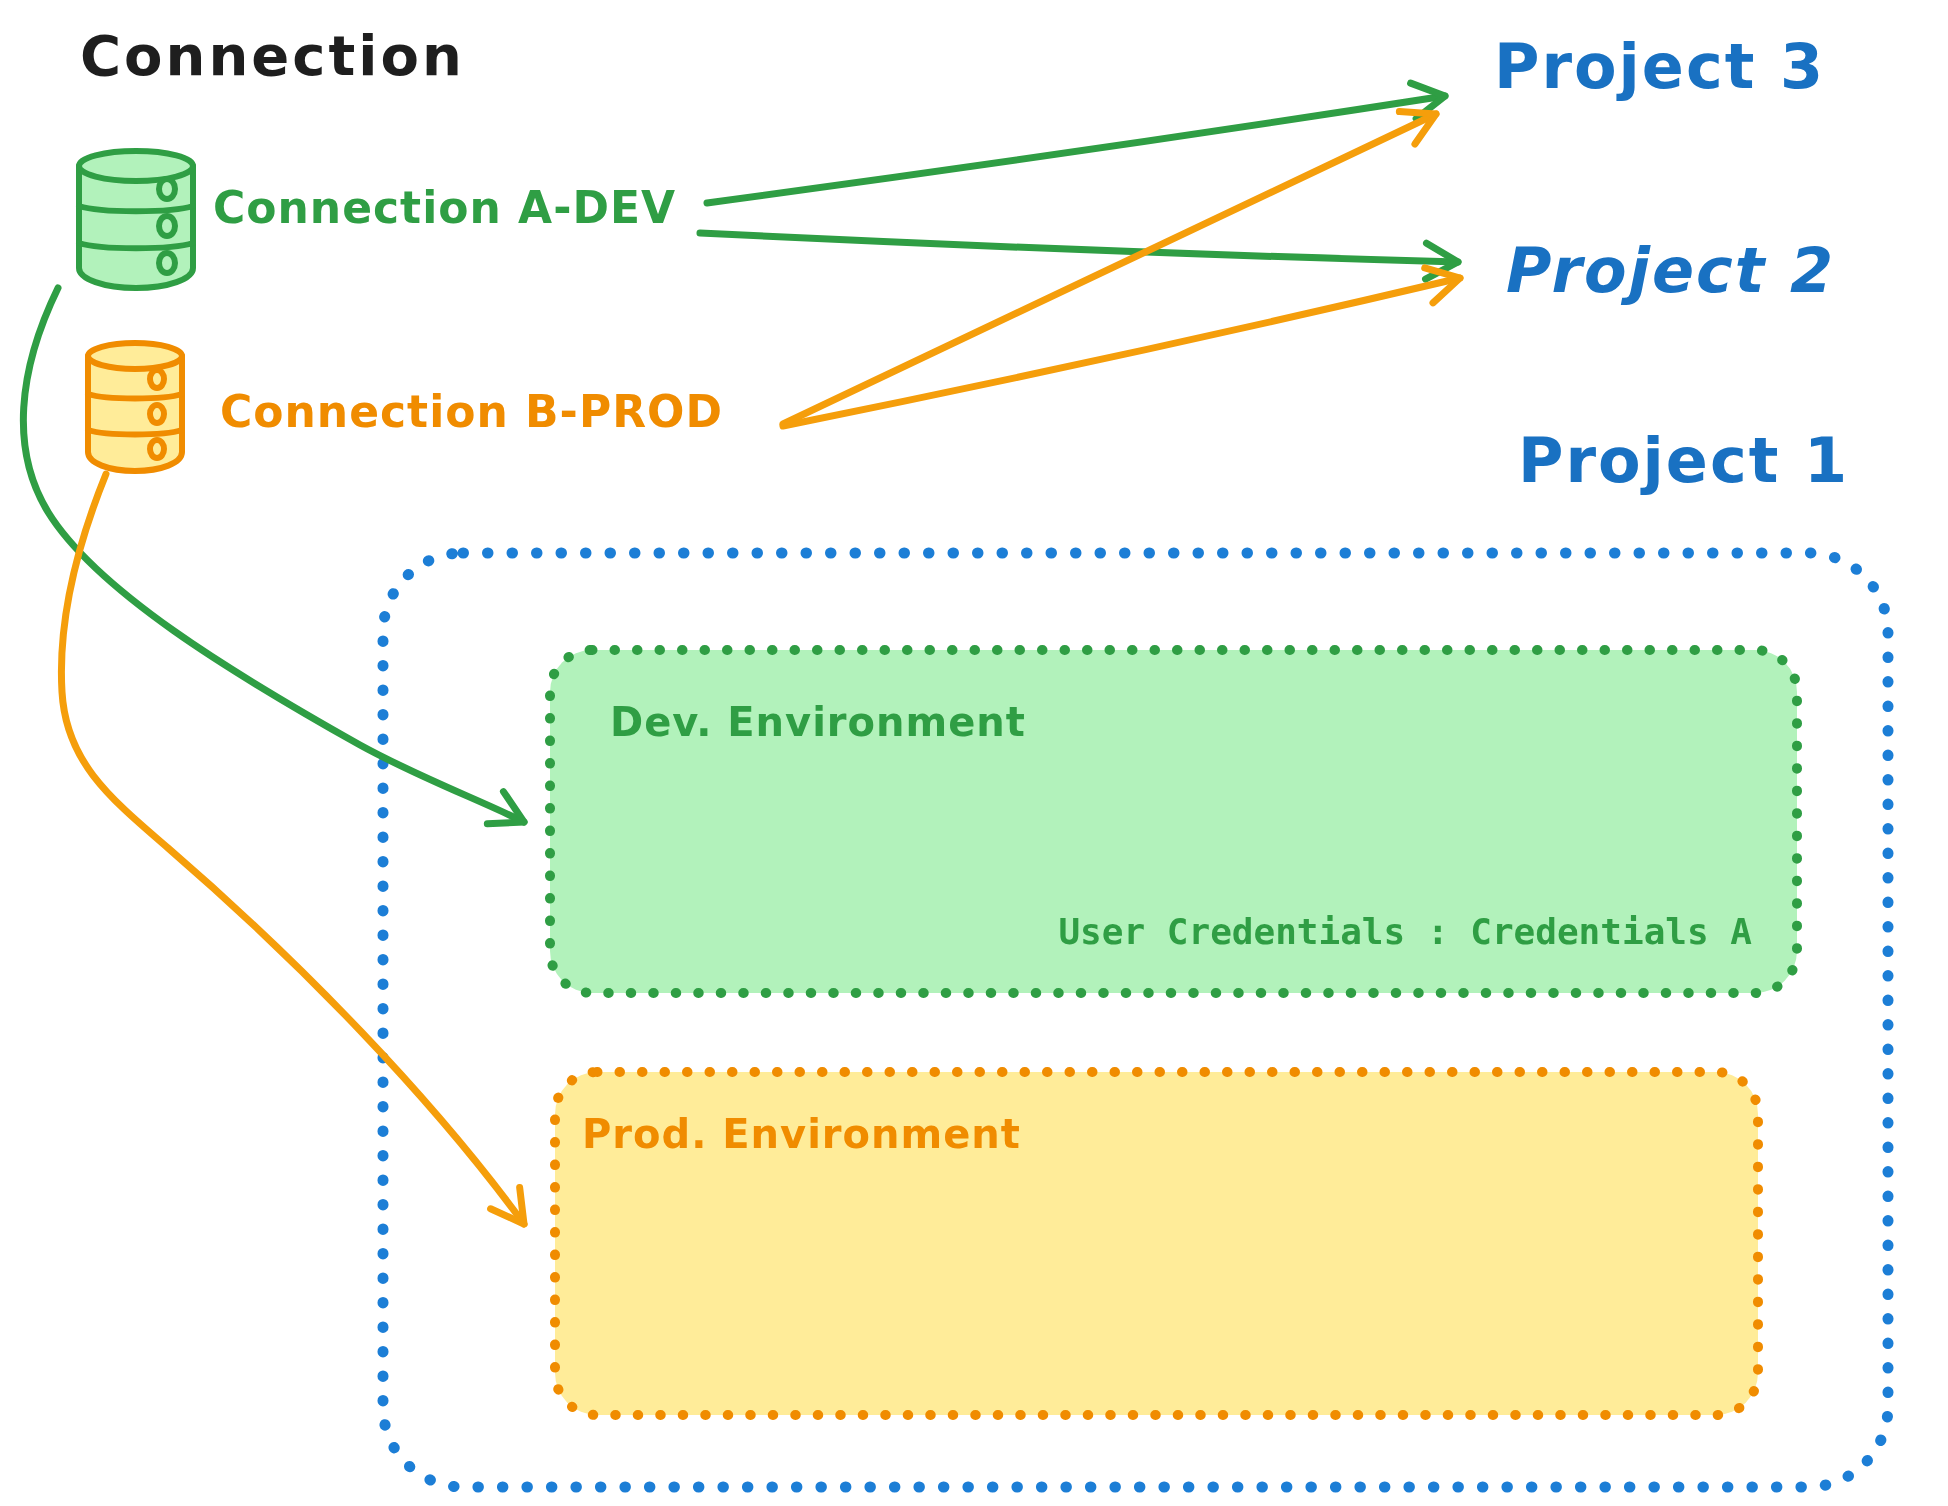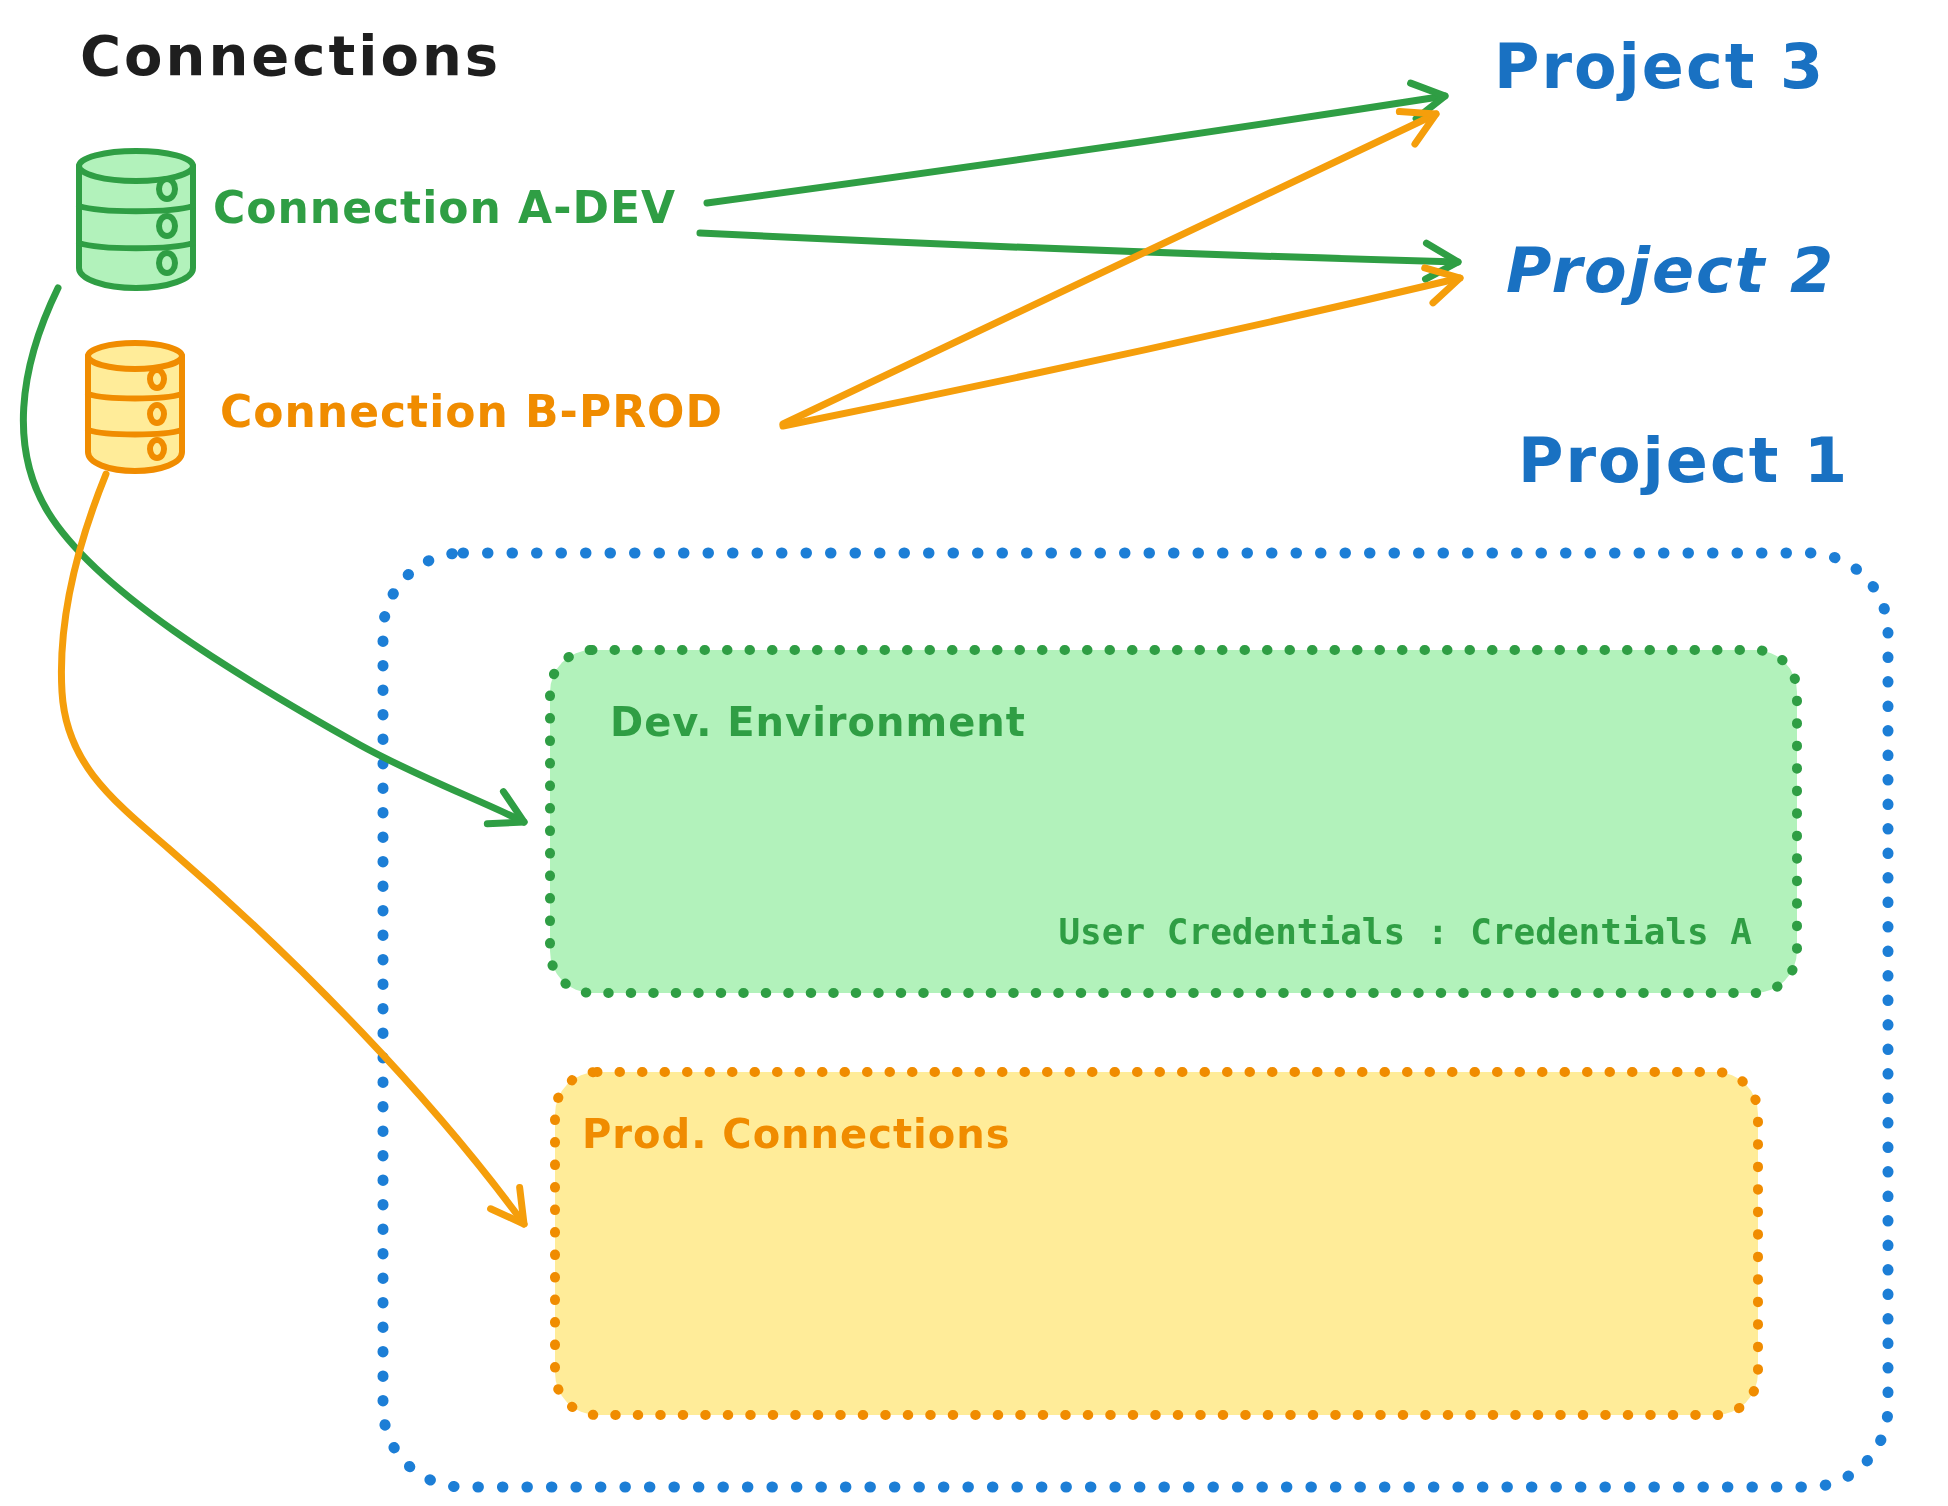--- a/index.html
+++ b/index.html
@@ -78,32 +78,32 @@
       <path d="M88,356 L88,452 C88,463 109,471 135,471 C161,471 182,463 182,452 L182,356" fill="#ffec99"></path>
       <ellipse cx="135" cy="356" rx="47" ry="13" fill="#ffec99"></ellipse>
       <path d="M88,394 C106,400 164,400 182,394" fill="none"></path>
       <path d="M88,430 C106,436 164,436 182,430" fill="none"></path>
       <ellipse cx="157" cy="379" rx="7" ry="9" fill="none"></ellipse>
       <ellipse cx="157" cy="414" rx="7" ry="9" fill="none"></ellipse>
       <ellipse cx="157" cy="449" rx="7" ry="9" fill="none"></ellipse>
     </g>
   </svg>
 
-  <div class="t title-black">Connections</div>
+  <div class="t title-black">Connection</div>
 
   <div class="t conn-a">Connection A-DEV</div>
 
   <div class="t conn-b">Connection B-PROD</div>
 
   <div class="t proj proj3">Project 3</div>
 
   <div class="t proj proj2">Project 2</div>
 
   <div class="t proj proj1">Project 1</div>
 
   <div class="t env-title-dev">Dev. Environment</div>
 
   <div class="t mono cred-dev">User Credentials : Credentials A</div>
 
-  <div class="t env-title-prod">Prod. Connections</div>
+  <div class="t env-title-prod">Prod. Environment</div>
 
 
 </div>
 
 </body></html>

